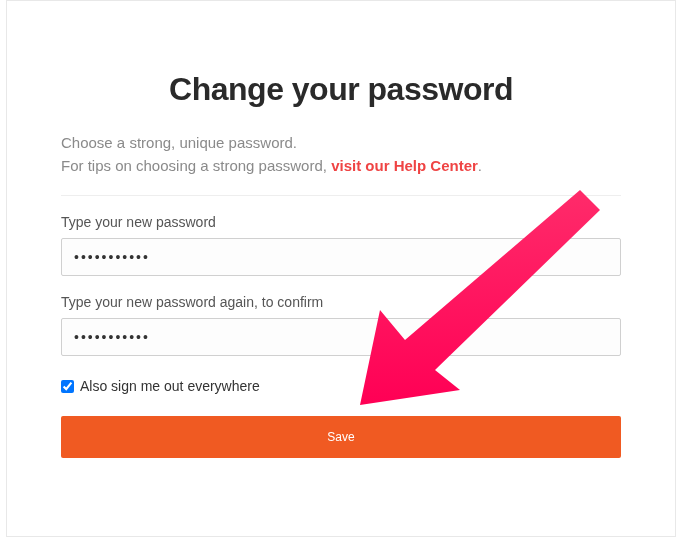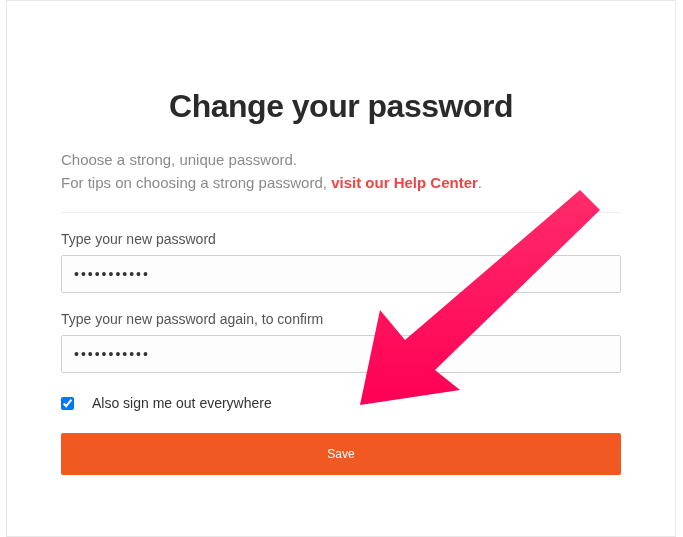--- a/index.html
+++ b/index.html
@@ -8,21 +8,21 @@
       background: #fff;
       width: 683px;
       height: 537px;
       position: relative;
     }
     .outer {
       border: 1px solid #e8e8e8;
       width: 670px;
       height: 537px;
       margin-left: 6px;
-      padding: 17px;
+      padding: 0;
     }
     .card {
       width: 560px;
       margin: 0 auto;
       padding-top: 70px;
     }
     h1.title {
       text-align: center;
       font-size: 32px;
       font-weight: 600;
@@ -60,21 +60,21 @@
       padding: 0 12px;
       font-size: 14px;
       letter-spacing: 2px;
       color: #333;
       margin-bottom: 18px;
       background: #fdfdfd;
     }
     .check-row {
       display: flex;
       align-items: center;
-      gap: 18px;
+      gap: 6px;
       margin-top: 4px;
       margin-bottom: 22px;
     }
     .check-row input { width: 13px; height: 13px; }
     .check-row label {
       color: #333;
       font-size: 14px;
     }
     .save-btn {
       width: 100%;

